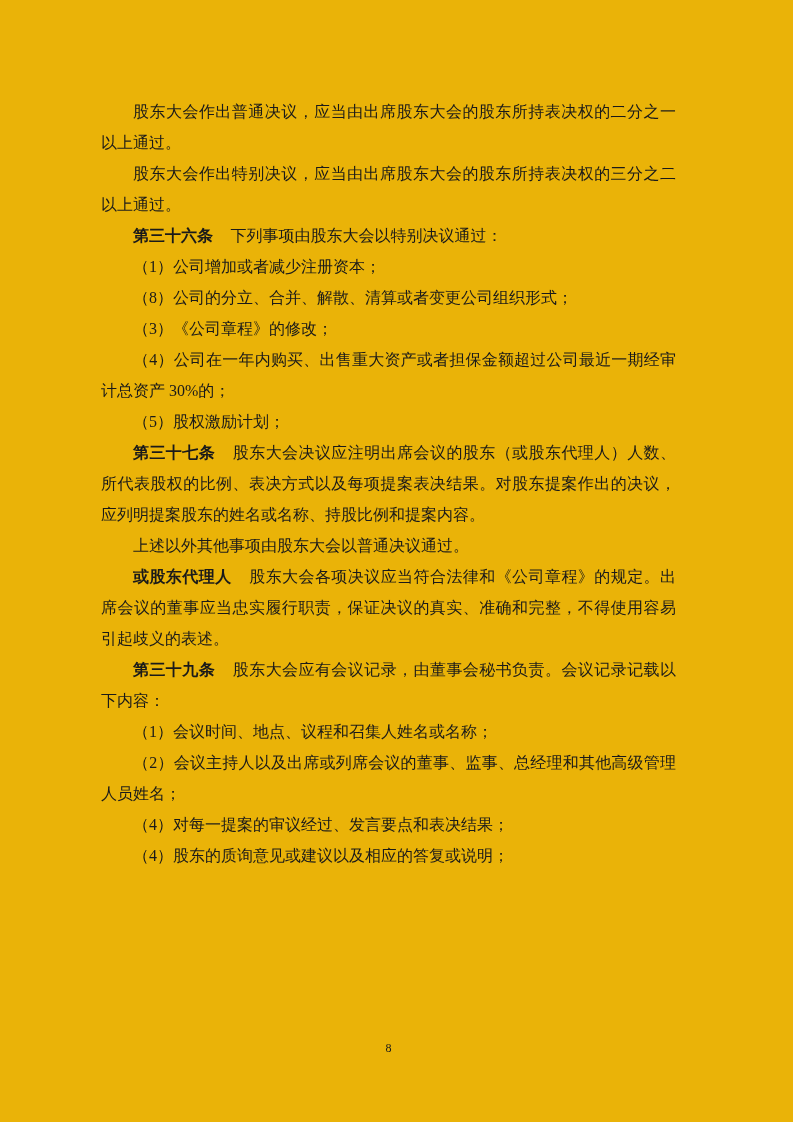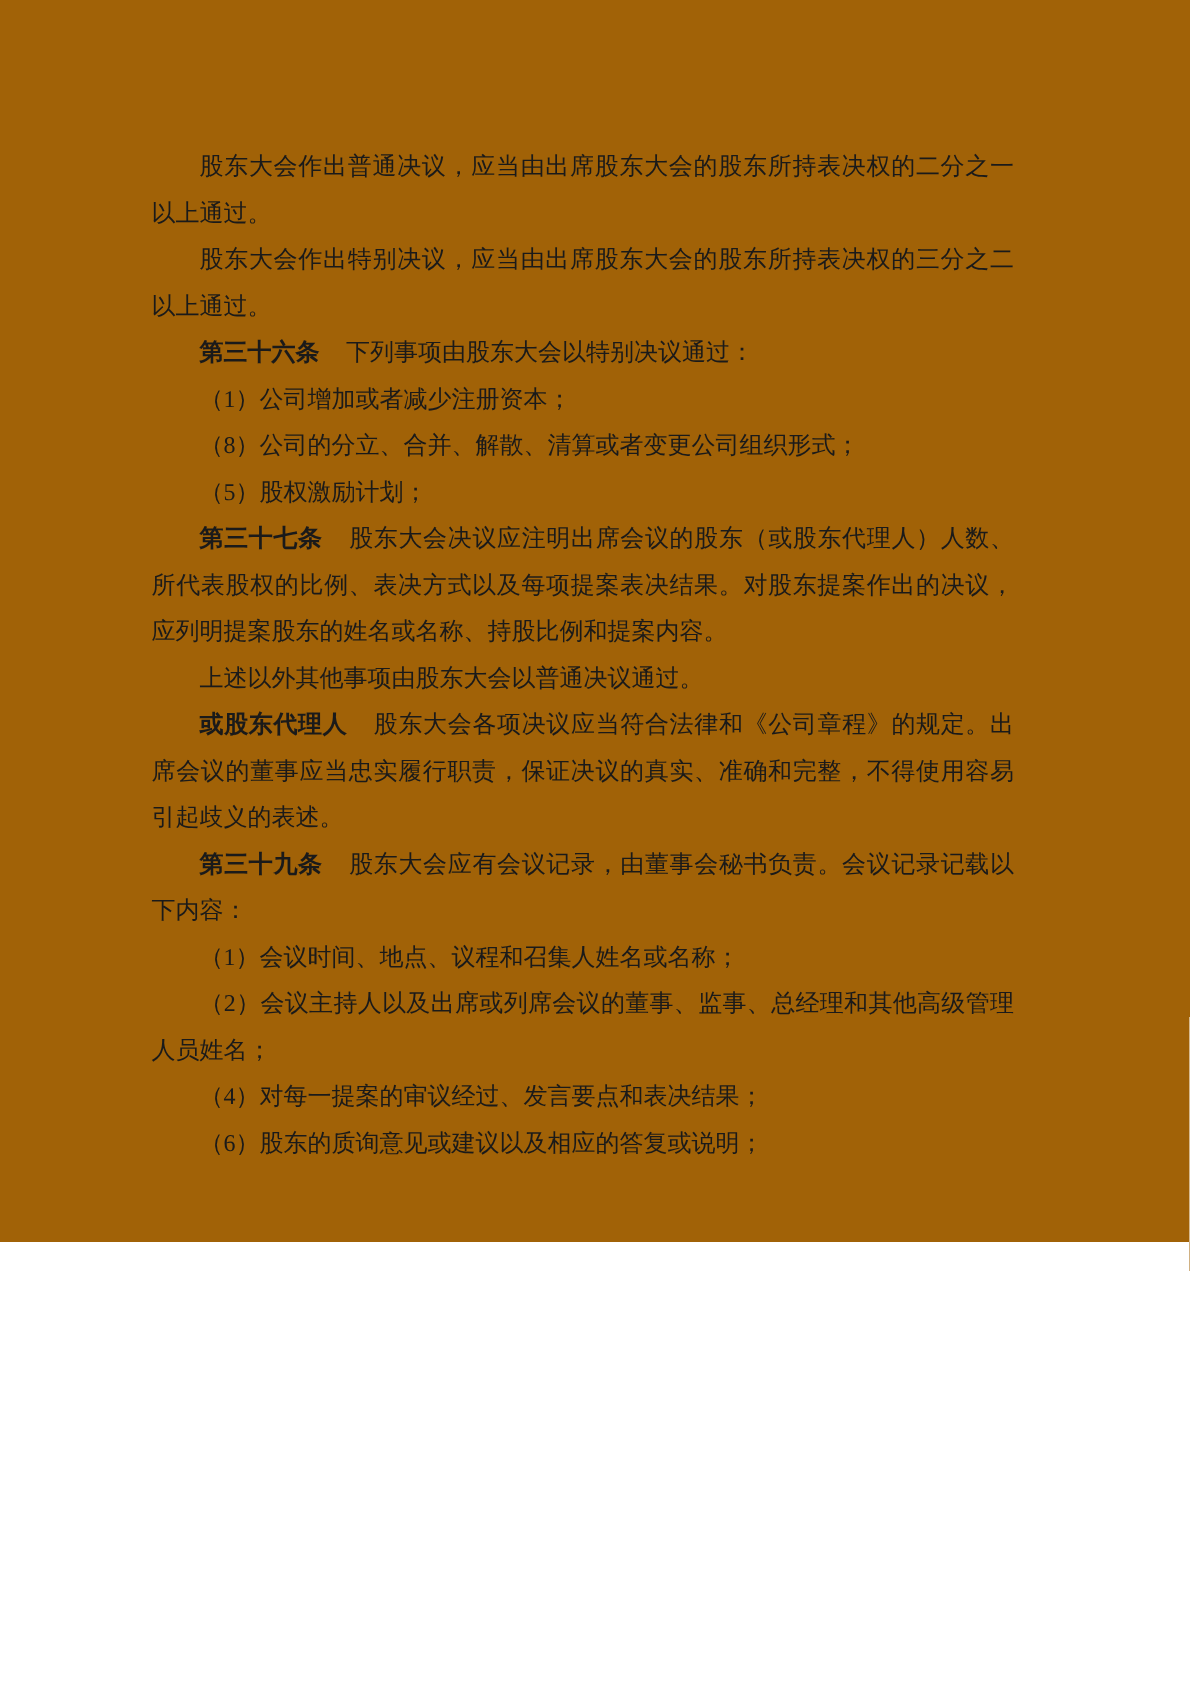--- a/index.html
+++ b/index.html
@@ -3,22 +3,22 @@
 <meta charset="utf-8">
 <style>
   html, body {
     margin: 0;
     padding: 0;
     background: #ffffff;
   }
   .page {
     position: relative;
     width: 793px;
-    height: 828px;
-    background: #a16207;
+    height: 1122px;
+    background: #eab308;
     overflow: hidden;
     font-family: "Liberation Serif", "DejaVu Serif", serif;
     color: #1a1a1a;
   }
   .content {
     position: absolute;
     left: 101px;
     top: 96px;
     width: 575px;
     font-size: 16px;
@@ -48,24 +48,26 @@
 </head>
 <body>
 
 <div class="page">
   <div class="content">
       <p class="para body">股东大会作出普通决议，应当由出席股东大会的股东所持表决权的二分之一以上通过。</p>
       <p class="para body">股东大会作出特别决议，应当由出席股东大会的股东所持表决权的三分之二以上通过。</p>
       <p class="para article"><b class="article-label">第三十六条</b>下列事项由股东大会以特别决议通过：</p>
       <p class="para item">（1）公司增加或者减少注册资本；</p>
       <p class="para item">（8）公司的分立、合并、解散、清算或者变更公司组织形式；</p>
+      <p class="para item">（3）《公司章程》的修改；</p>
+      <p class="para item">（4）公司在一年内购买、出售重大资产或者担保金额超过公司最近一期经审计总资产 30%的；</p>
       <p class="para item">（5）股权激励计划；</p>
       <p class="para article"><b class="article-label">第三十七条</b>股东大会决议应注明出席会议的股东（或股东代理人）人数、所代表股权的比例、表决方式以及每项提案表决结果。对股东提案作出的决议，应列明提案股东的姓名或名称、持股比例和提案内容。</p>
       <p class="para body">上述以外其他事项由股东大会以普通决议通过。</p>
       <p class="para article"><b class="article-label">或股东代理人</b>股东大会各项决议应当符合法律和《公司章程》的规定。出席会议的董事应当忠实履行职责，保证决议的真实、准确和完整，不得使用容易引起歧义的表述。</p>
       <p class="para article"><b class="article-label">第三十九条</b>股东大会应有会议记录，由董事会秘书负责。会议记录记载以下内容：</p>
       <p class="para item">（1）会议时间、地点、议程和召集人姓名或名称；</p>
       <p class="para item">（2）会议主持人以及出席或列席会议的董事、监事、总经理和其他高级管理人员姓名；</p>
       <p class="para item">（4）对每一提案的审议经过、发言要点和表决结果；</p>
-      <p class="para item">（6）股东的质询意见或建议以及相应的答复或说明；</p>
+      <p class="para item">（4）股东的质询意见或建议以及相应的答复或说明；</p>
     </div>
   <div class="page-number">8</div>
 </div>
 
 </body></html>

